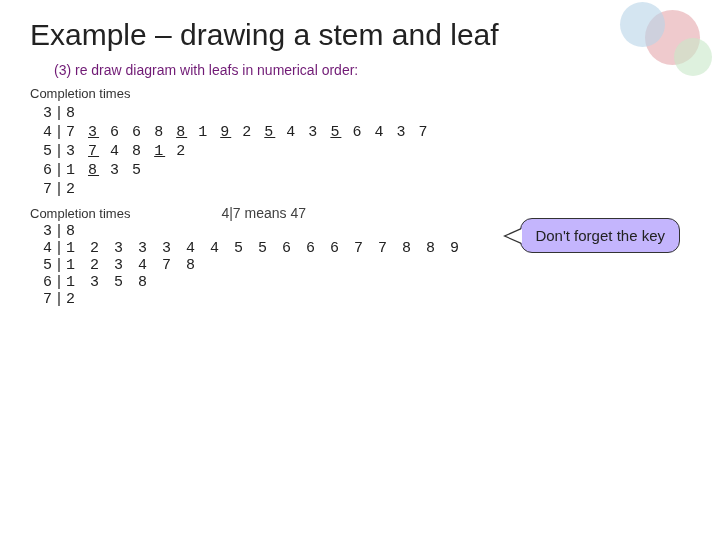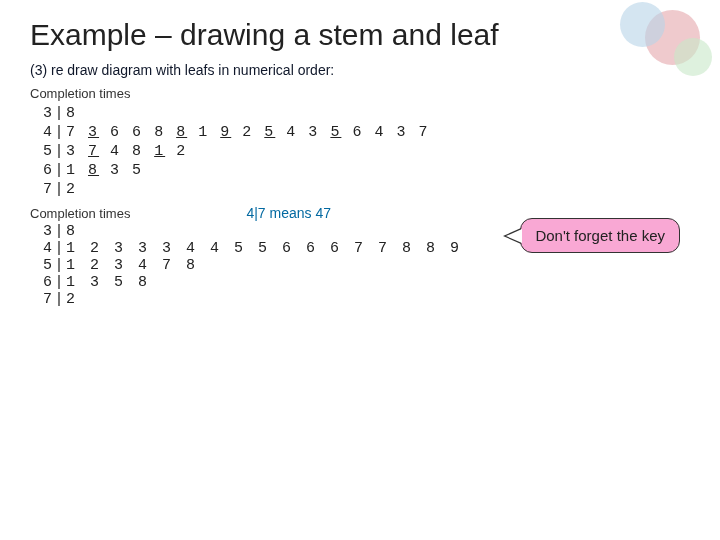--- a/index.html
+++ b/index.html
@@ -36,21 +36,22 @@
       color: #222;
     }
 
     .answer-label {
       font-size: 19px;
       font-weight: bold;
     }
 
     .instruction {
       font-size: 14px;
-      color: #0f172a;
+      color: #701a75;
+      margin-left: 24px;
     }
 
     .section-label {
       font-size: 13px;
       color: #333;
       margin-bottom: 3px;
       margin-top: 2px;
     }
 
     .stem-table {
@@ -99,21 +100,21 @@
     }
 
     
     .speech-bubble-container {
       position: absolute;
       right: 40px;
       top: 218px;
     }
 
     .speech-bubble {
-      background: #f9a8d4;
+      background: #c4b5fd;
       border: 1.5px solid #333;
       border-radius: 12px;
       padding: 8px 14px;
       font-size: 15px;
       color: #222;
       white-space: nowrap;
       position: relative;
     }
 
     .speech-bubble::before {
@@ -138,22 +139,22 @@
       border-color: transparent #fff transparent transparent;
     }
 
     .key-label {
       font-size: 13px;
       color: #333;
     }
 
     .key-value {
       font-size: 14px;
-      color: #0369a1;
-      margin-left: 76px;
+      color: #404040;
+      margin-left: 51px;
     }
 
     
     .deco-circle-1 {
       position: absolute;
       right: 20px;
       top: 10px;
       width: 55px;
       height: 55px;
       border-radius: 50%;

